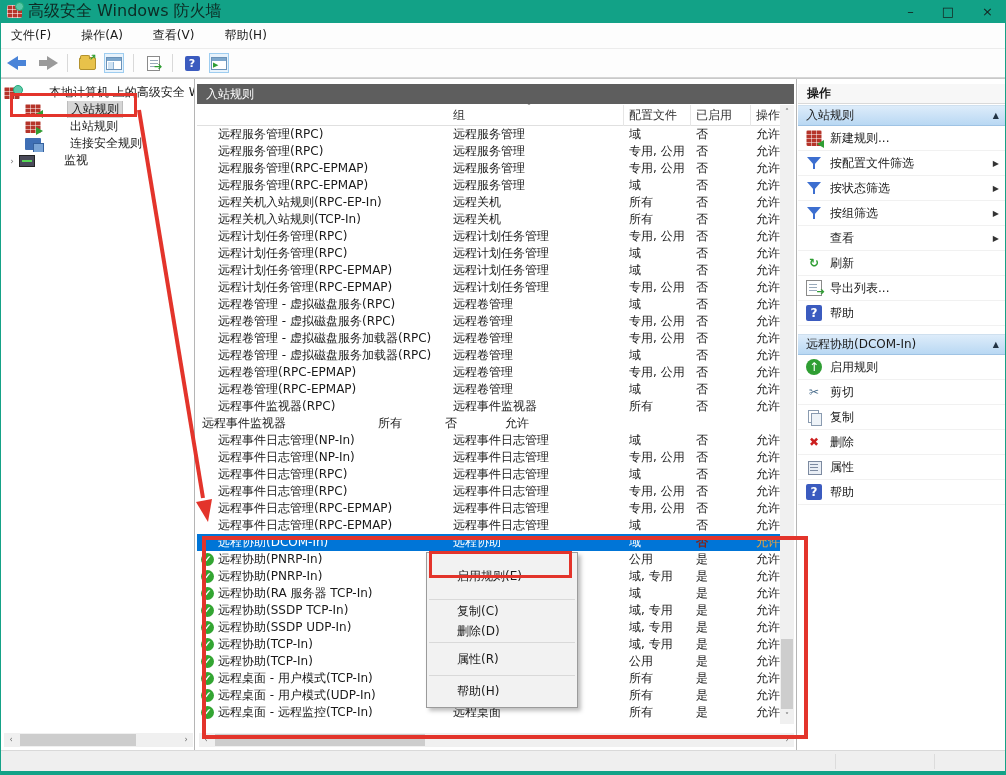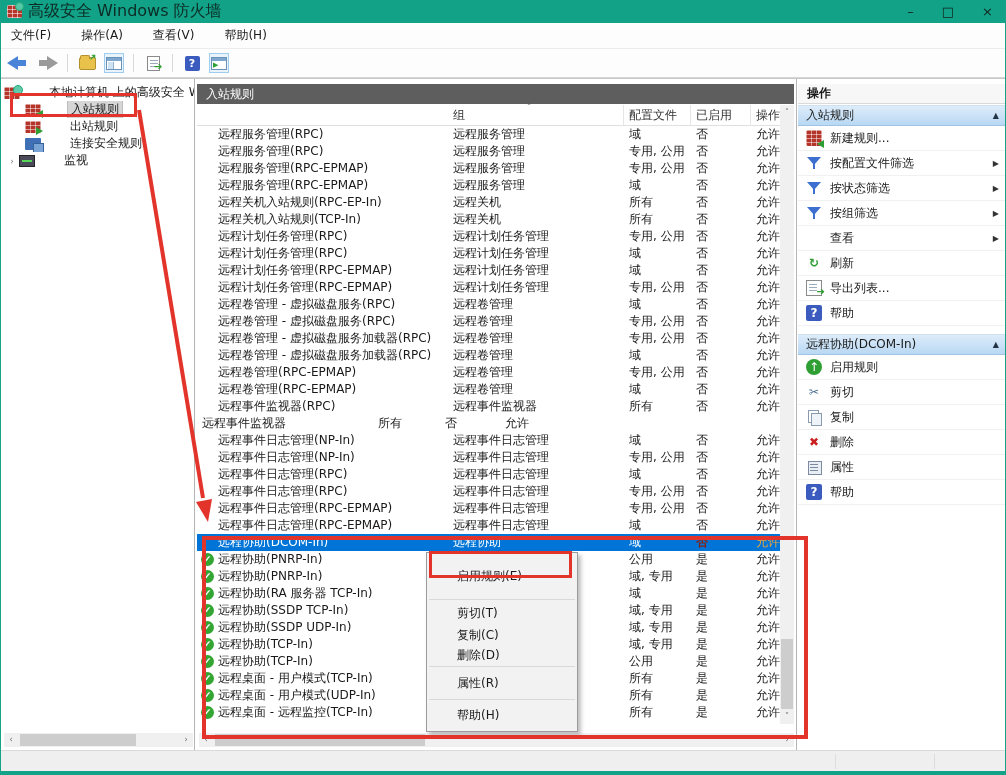--- a/index.html
+++ b/index.html
@@ -700,21 +700,20 @@
 
   <div class="statusbar">
     <span class="status-div" style="left:834px;"></span>
     <span class="status-div" style="left:933px;"></span>
   </div>
   <div class="teal-bottom"></div>
 
   <div class="context-menu" id="context-menu">
       <div class="cm-item cm-enable">启用规则(E)</div>
       <div class="cm-sep"></div>
-      <div class="cm-item cm-cut">剪切(T)</div>
       <div class="cm-item cm-copy">复制(C)</div>
       <div class="cm-item cm-delete">删除(D)</div>
       <div class="cm-sep"></div>
       <div class="cm-item cm-properties">属性(R)</div>
       <div class="cm-sep"></div>
       <div class="cm-item cm-help">帮助(H)</div>
     </div>
 
   <div class="anno anno-tree"></div>
   <div class="anno anno-bigrect"></div>

